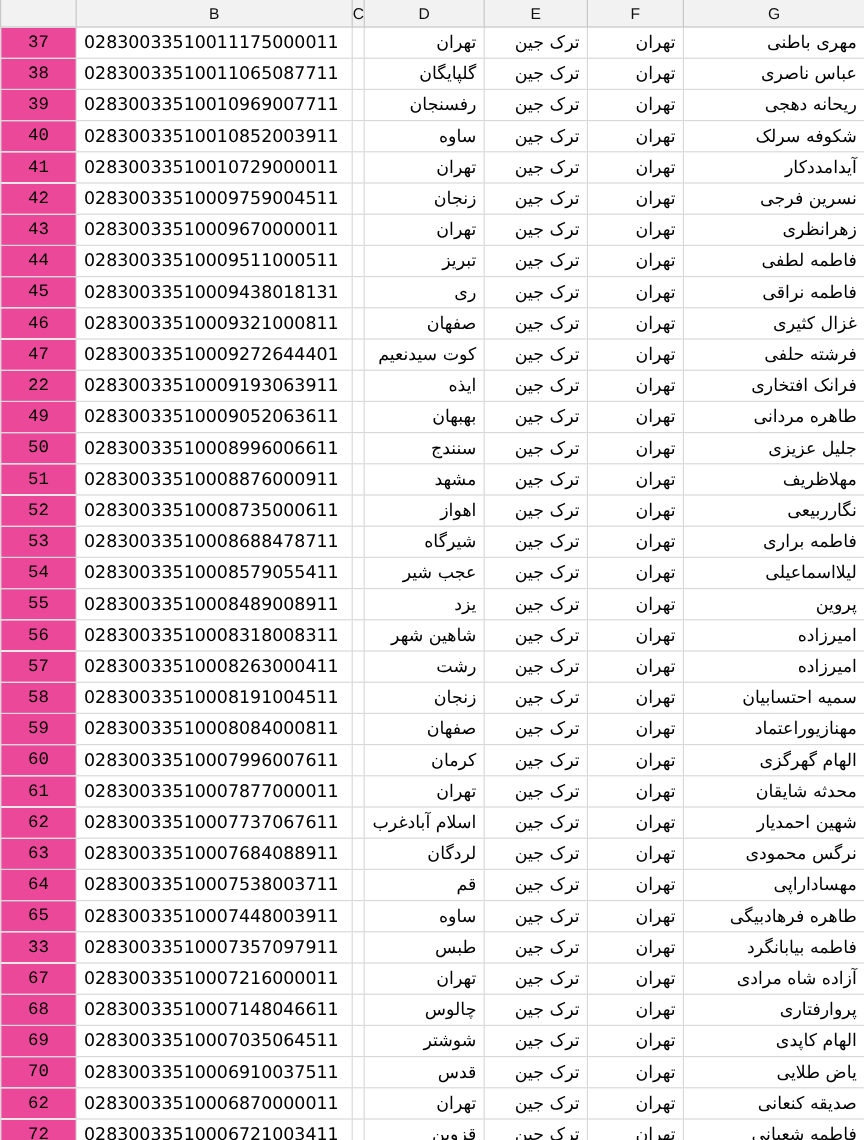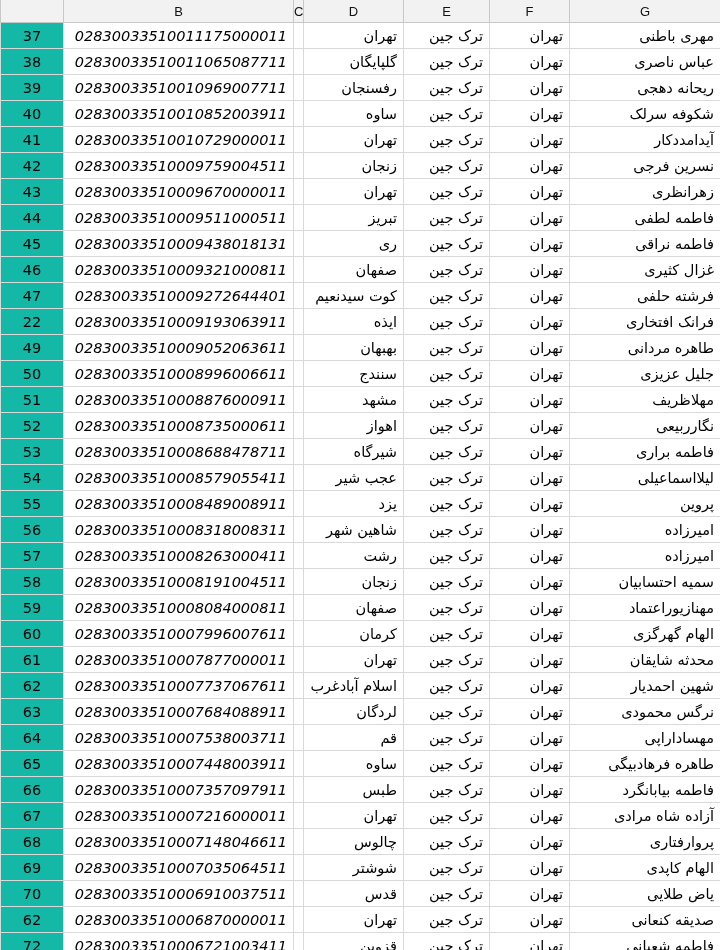--- a/index.html
+++ b/index.html
@@ -67,31 +67,31 @@
     text-align: right;
     direction: rtl;
   }
   td.c {
     padding: 0;
     border-left: 1px solid #d9d9d9;
     border-right: 1px solid #d9d9d9;
   }
   td.b {
     direction: ltr;
-    text-align: right;
+    text-align: left;
     font-size: 14px;
     letter-spacing: 0px;
-    font-style: italic;
   }
   td.rn {
     direction: ltr;
     text-align: center;
     font-size: 14.5px;
     color: #000;
-    background: #14b8a6;
+    background: #ec4899;
+    font-family: Liberation Mono, monospace;
   }
   
   td.g { font-size: 14.5px; }
 </style>
 </head>
 <body>
 
 <div id="sheet">
   <table class="grid">
     <colgroup>
@@ -376,21 +376,21 @@
           <td class="b">02830033510007448003911</td>
           <td class="rn">65</td>
         </tr>
         <tr class="datarow">
           <td class="g">فاطمه بیابانگرد</td>
           <td class="f">تهران</td>
           <td class="e">ترک جین</td>
           <td class="d">طبس</td>
           <td class="c"></td>
           <td class="b">02830033510007357097911</td>
-          <td class="rn">66</td>
+          <td class="rn">33</td>
         </tr>
         <tr class="datarow">
           <td class="g">آزاده شاه مرادی</td>
           <td class="f">تهران</td>
           <td class="e">ترک جین</td>
           <td class="d">تهران</td>
           <td class="c"></td>
           <td class="b">02830033510007216000011</td>
           <td class="rn">67</td>
         </tr>

